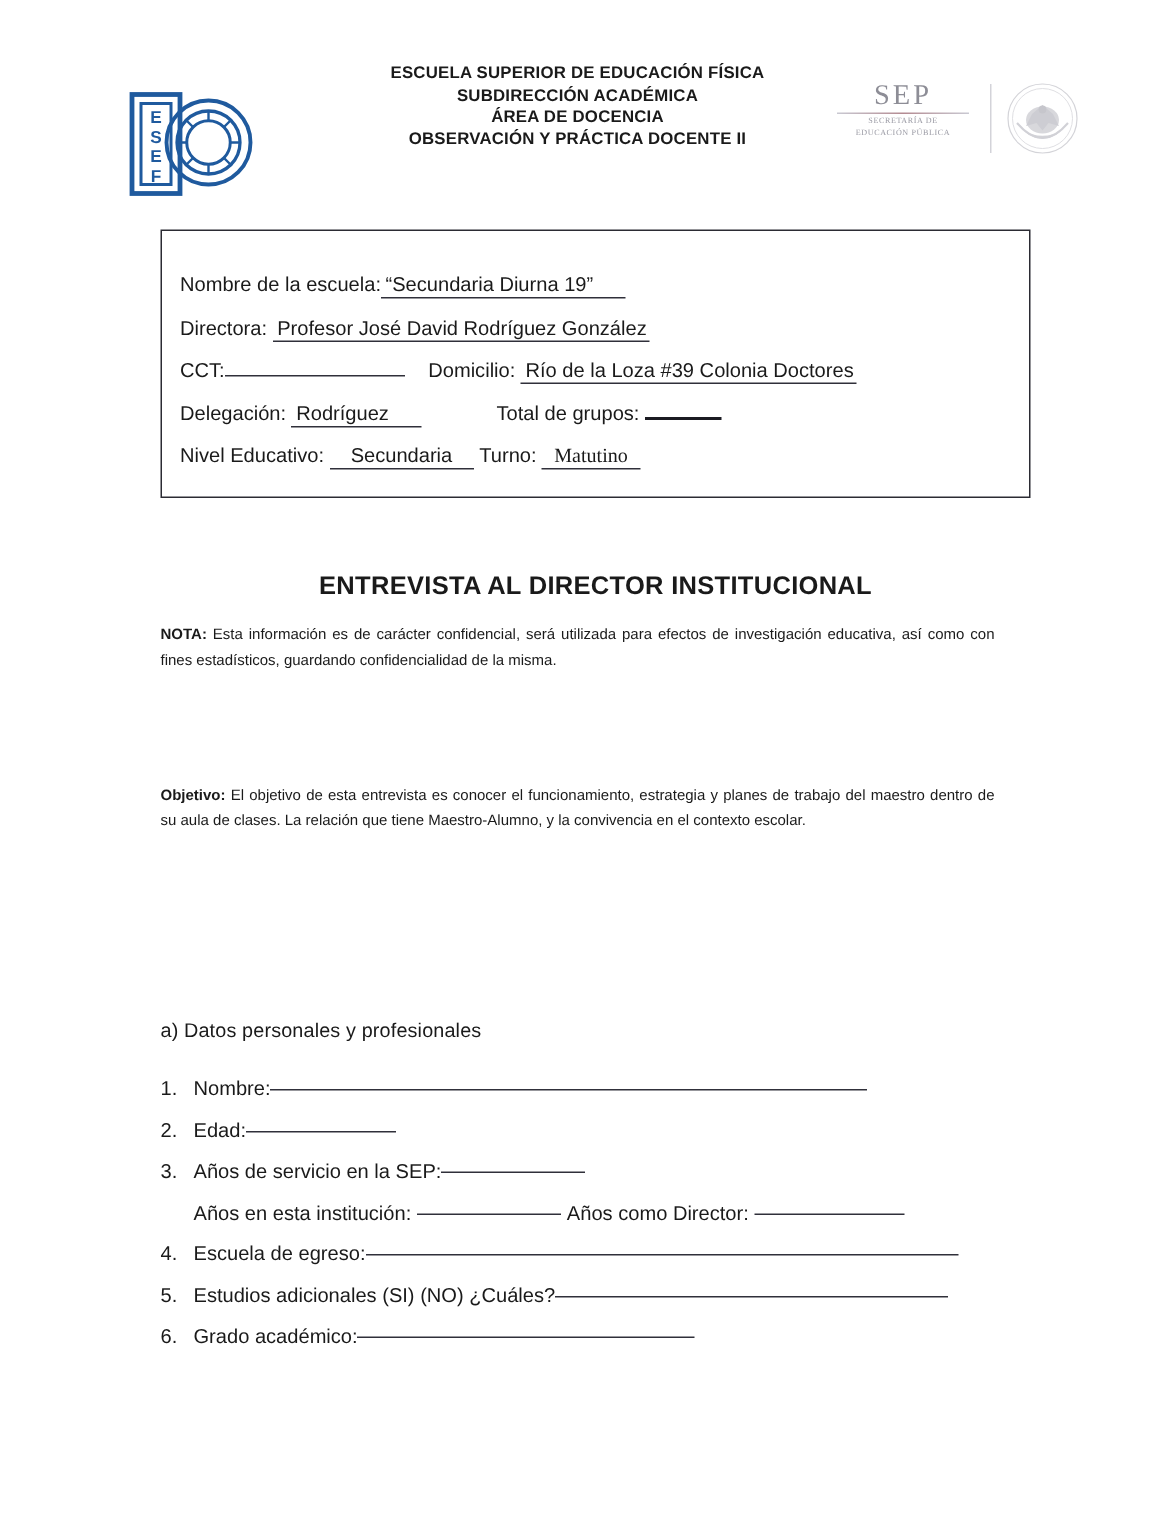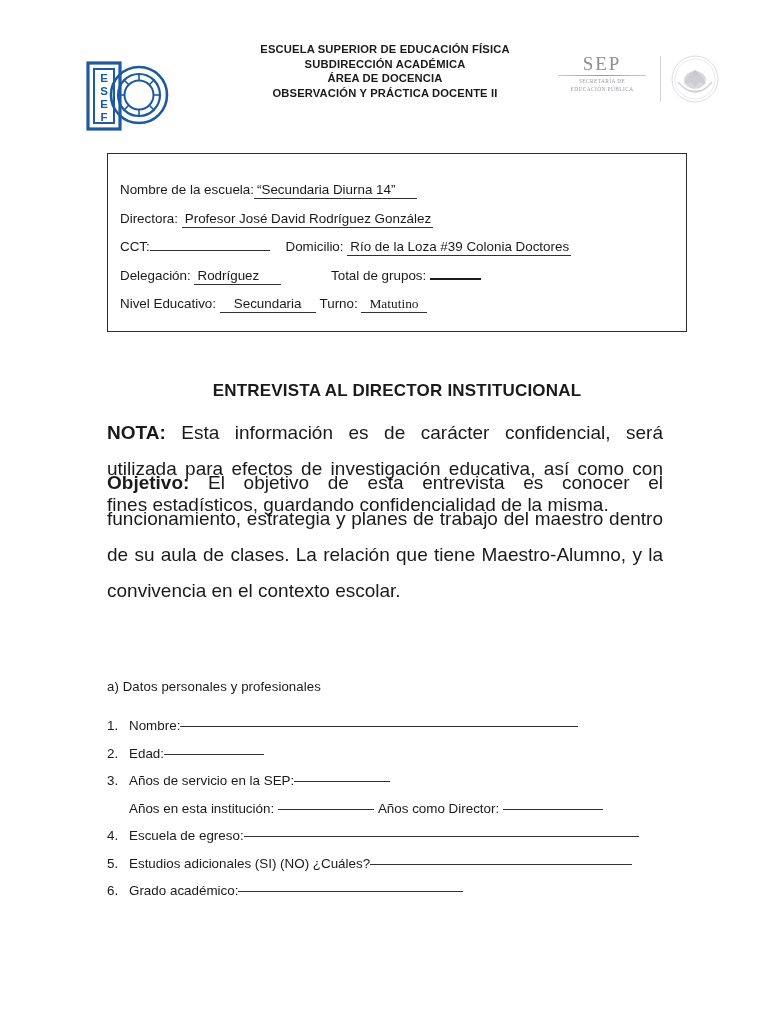--- a/index.html
+++ b/index.html
@@ -153,29 +153,29 @@
     text-align: center;
     font-size: 17px;
     font-weight: 700;
     letter-spacing: 0.2px;
   }
 
   .para {
     position: absolute;
     left: 107px;
     width: 556px;
-    font-size: 19px;
-    line-height: 36px;
+    font-size: 10px;
+    line-height: 17px;
     text-align: justify;
     text-justify: inter-word;
   }
   .para b { font-weight: 700; }
 
   #para-nota     { top: 415px; }
-  #para-objetivo { top: 465px; }
+  #para-objetivo { top: 522px; }
 
   .greeting {
     position: absolute;
     left: 107px;
     top: 615px;
     width: 560px;
     font-size: 13.2px;
     font-weight: 700;
     line-height: 28px;
     text-align: justify;
@@ -297,21 +297,21 @@
           <path d="M8 28 Q25 48 42 28" fill="none" stroke="#a4a4af" stroke-width="1.4"></path>
         </svg>
       </div>
     </div>
   </div>
 
   <div class="form-box">
     <div class="form-rows">
 
       <div class="form-row">
-        <span>Nombre de la escuela</span><span>:</span><span class="fill pad-right">“Secundaria Diurna 14”</span>
+        <span>Nombre de la escuela</span><span>:</span><span class="fill pad-right">“Secundaria Diurna 19”</span>
       </div>
 
       <div class="form-row">
         <span>Directora:</span>
         <span class="fill">Profesor José David Rodríguez González</span>
       </div>
 
       <div class="form-row">
         <span>CCT:</span><span class="fill blank-cct"></span>
         <span class="gap-md"></span><span>Domicilio:</span>

